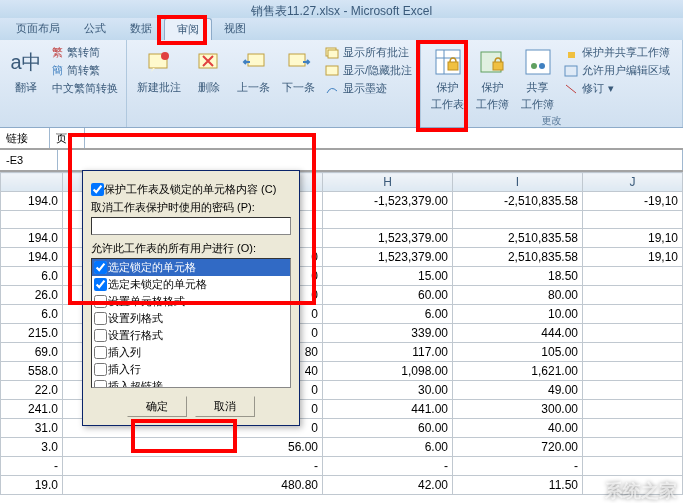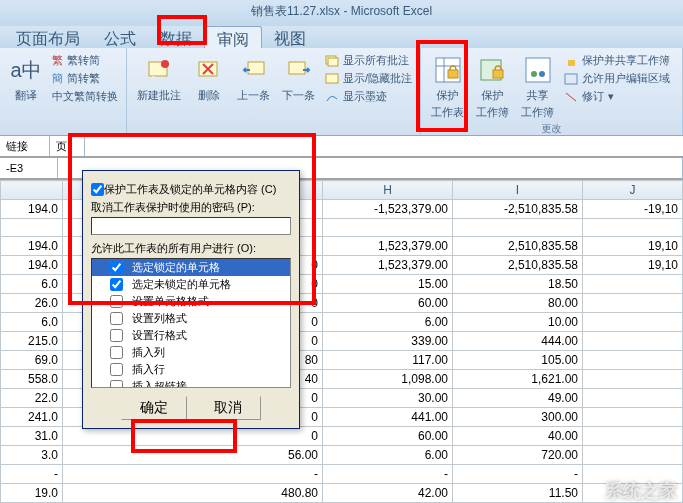--- a/index.html
+++ b/index.html
@@ -1,21 +1,21 @@
 <!DOCTYPE html>
 <html><head>
 <meta charset="utf-8">
 <style>
 * { margin: 0; padding: 0; box-sizing: border-box; font-family: "Microsoft YaHei", Arial, sans-serif; }
 body { background: #fff; font-size: 11px; overflow: hidden; width: 683px; height: 503px; position: relative; }
 
-.title-bar { background: linear-gradient(#d6e5f5, #c1d9ed); height: 26px; text-align: center; line-height: 22px; color: #3a5a7a; font-size: 12px; }
+.title-bar { background: linear-gradient(#d6e5f5, #c1d9ed); height: 18px; text-align: center; line-height: 22px; color: #3a5a7a; font-size: 12px; }
 
 .tabs { background: linear-gradient(#d6e5f5, #c1d9ed); height: 22px; display: flex; padding-left: 4px; }
-.tab { padding: 3px 12px; color: #3a5a7a; cursor: pointer; font-size: 16px; }
+.tab { padding: 3px 12px; color: #3a5a7a; cursor: pointer; font-size: 11px; }
 .tab.active { background: #e8f0fa; border: 1px solid #8dabc9; border-bottom: none; border-radius: 3px 3px 0 0; }
 
 .ribbon { background: linear-gradient(#e8f0fa, #d0e0f0); height: 88px; display: flex; border-bottom: 1px solid #8dabc9; }
 .ribbon-group { border-right: 1px solid #b0c8de; padding: 4px 6px; display: flex; flex-direction: column; justify-content: space-between; }
 .ribbon-group-label { text-align: center; color: #5a7a9a; font-size: 10px; margin-top: auto; }
 .ribbon-items { display: flex; gap: 4px; }
 .ribbon-btn { display: flex; flex-direction: column; align-items: center; gap: 2px; padding: 2px 4px; cursor: pointer; color: #3a5a7a; font-size: 11px; }
 .ribbon-btn-icon { width: 32px; height: 32px; display: flex; align-items: center; justify-content: center; }
 .ribbon-small { display: flex; align-items: center; gap: 4px; padding: 1px 2px; cursor: pointer; color: #3a5a7a; font-size: 11px; }
 .ribbon-col { display: flex; flex-direction: column; gap: 1px; }
@@ -33,24 +33,24 @@
 
 .dialog { position: absolute; left: 82px; top: 170px; width: 218px; background: #ece9d8; border: 1px solid #0a246a; box-shadow: 2px 2px 6px rgba(0,0,0,0.3); z-index: 10; }
 .dialog-title { background: linear-gradient(#3a6ea5, #1e3c6e); color: #fff; padding: 3px 6px; display: flex; justify-content: space-between; align-items: center; font-size: 12px; }
 .dialog-title-btns { display: flex; gap: 2px; }
 .dialog-title-btn { width: 18px; height: 16px; background: linear-gradient(#e8a0a0, #c04040); border: 1px solid #fff; border-radius: 2px; display: flex; align-items: center; justify-content: center; color: #fff; font-size: 11px; cursor: pointer; }
 .dialog-title-btn.help { background: linear-gradient(#9cc0e8, #4a7aba); }
 .dialog-body { padding: 8px; font-size: 11px; color: #000; }
 .checkbox-row { display: flex; align-items: center; margin: 3px 0; }
 .dialog-input { width: 100%; border: 1px inset #888; height: 18px; margin: 2px 0 6px; }
 .listbox { border: 1px inset #888; background: #fff; height: 130px; overflow-y: scroll; margin-top: 2px; }
-.listbox-item { display: flex; align-items: center; gap: 9px; padding: 1px 18px; }
+.listbox-item { display: flex; align-items: center; gap: 1px; padding: 1px 2px; }
 .listbox-item.selected { background: #316ac5; color: #fff; }
 .dialog-buttons { display: flex; justify-content: center; gap: 8px; margin-top: 8px; }
-.dialog-btn { padding: 2px 18px; border: 1px outset #ece9d8; background: #ece9d8; cursor: pointer; font-size: 14px; }
+.dialog-btn { padding: 2px 18px; border: 1px outset #ece9d8; background: #ece9d8; cursor: pointer; font-size: 11px; }
 
 .highlight { position: absolute; border: 4px solid #ff0000; z-index: 20; pointer-events: none; }
 .hl1 { left: 157px; top: 15px; width: 50px; height: 30px; }
 .hl2 { left: 416px; top: 40px; width: 52px; height: 92px; }
 .hl3 { left: 68px; top: 133px; width: 248px; height: 172px; }
 .hl4 { left: 131px; top: 419px; width: 106px; height: 34px; }
 
 .watermark { position: absolute; right: 6px; bottom: 0; color: rgba(255,255,255,0.6); font-size: 18px; font-weight: bold; z-index: 30; text-shadow: 0 0 4px rgba(0,0,0,0.4); }
 
 svg { display: block; }

